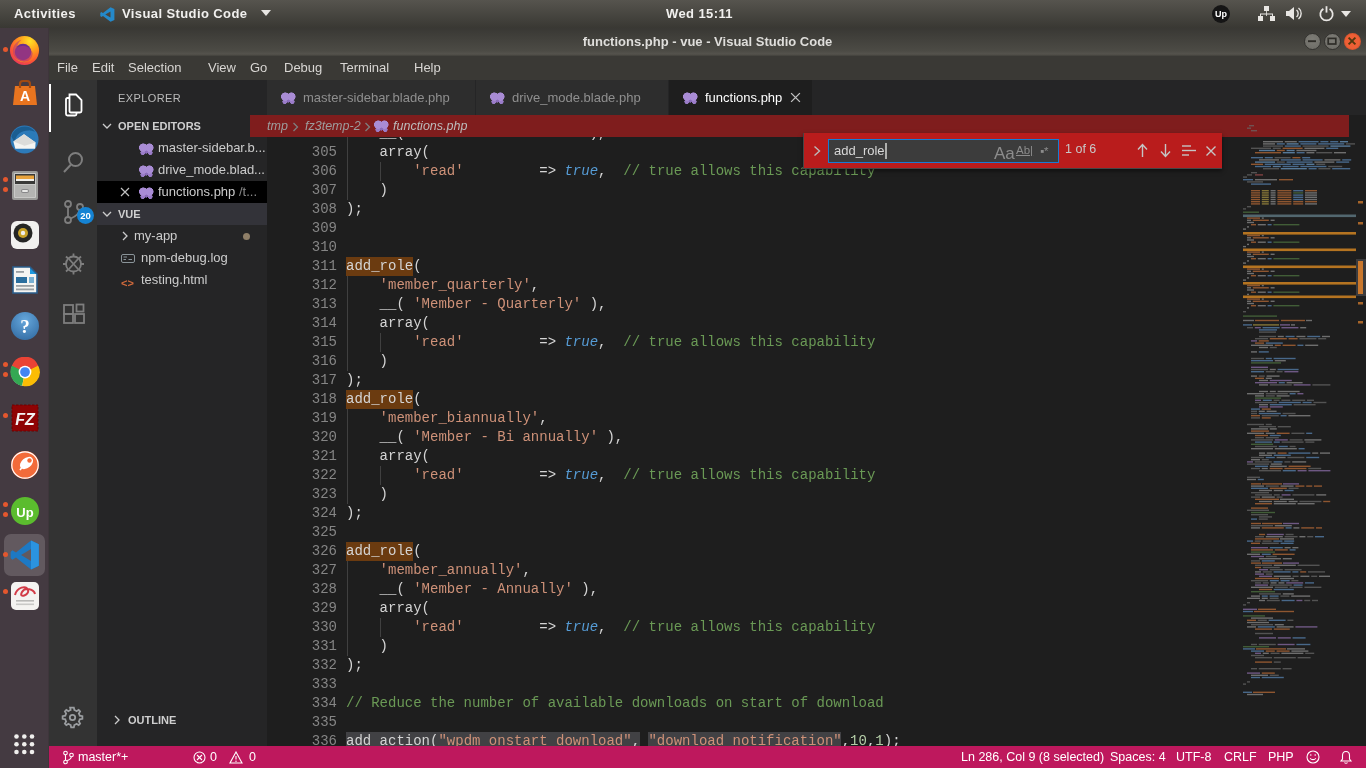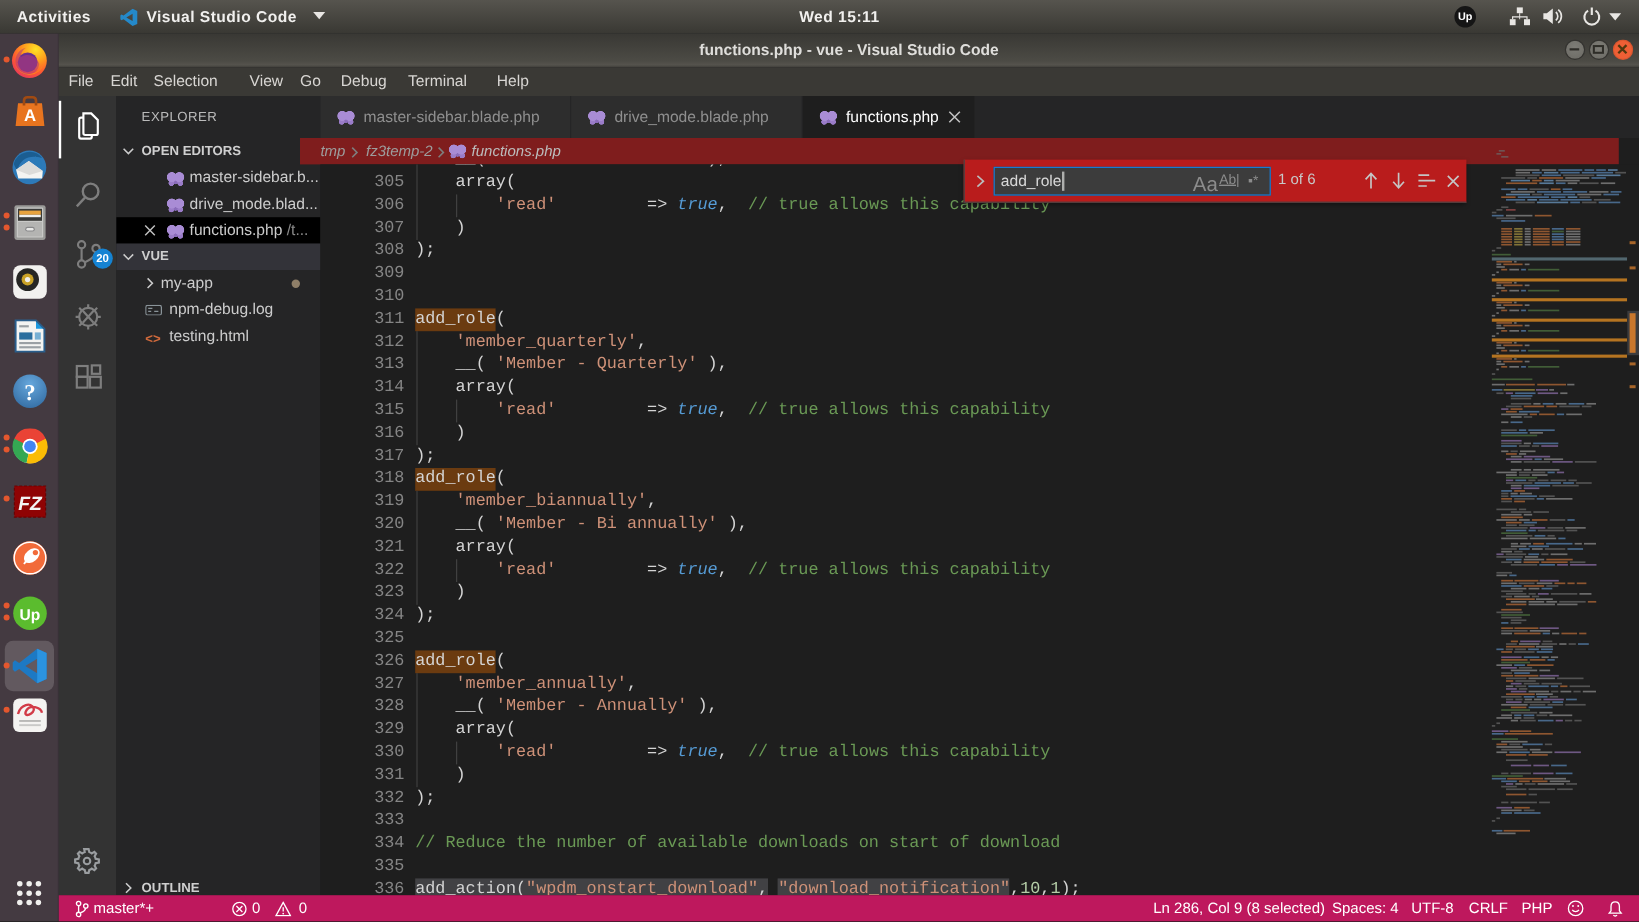--- a/index.html
+++ b/index.html
@@ -372,21 +372,21 @@
           <line x1="2.5" y1="3" x2="6" y2="3" stroke="#8a9499"></line>
           <line x1="2.5" y1="5.5" x2="5" y2="5.5" stroke="#8a9499"></line>
           <line x1="7.5" y1="5.5" x2="11" y2="5.5" stroke="#8a9499"></line>
         </svg>
         <span style="position:absolute;left:44px;">npm-debug.log</span>
       </div>
     <div class="srow" style="top:189px;">
         <span style="position:absolute;left:24px;top:3px;color:#d16a3c;font-size:11px;font-weight:bold;">&lt;&gt;</span>
         <span style="position:absolute;left:44px;">testing.html</span>
       </div>
-    <div class="srow shead" style="top:649px;">
+    <div class="srow shead" style="top:629px;margin-left:10px;">
         <svg style="position:absolute;left:6px;top:6px" width="8" height="10" viewBox="0 0 8 10">
           <path d="M2 1 L6 5 L2 9" fill="none" stroke="#cccccc" stroke-width="1.3"></path>
         </svg>
         <span style="position:absolute;left:21px;">OUTLINE</span>
       </div>
   </div>
   <div id="tabstrip" class="abs">
     <div class="tab" style="left:209px;width:192px;">
         <span class="phpicon" style="left:14px;top:12px;"></span>
         <span style="position:absolute;left:36px;">drive_mode.blade.php</span>

